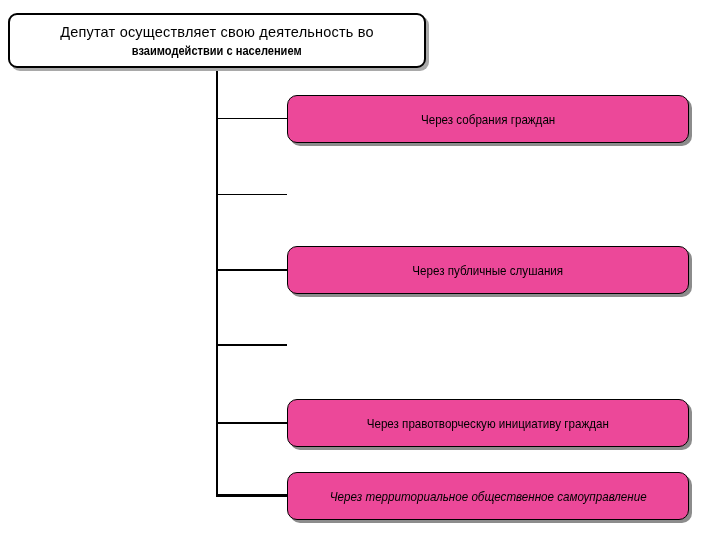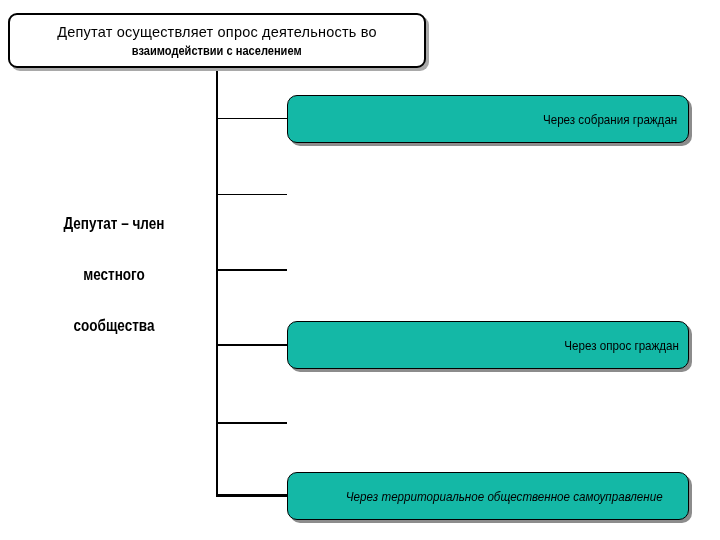--- a/index.html
+++ b/index.html
@@ -86,25 +86,25 @@
   .branch.b4 { top: 344px; height: 2px; }
   .branch.b5 { top: 422px; height: 2px; }
   .branch.b6 { top: 494px; height: 3px; }
 
   
   .node {
     position: absolute;
     left: 287px;
     width: 402px; height: 48px;
     box-sizing: border-box;
-    background: #14b8a6;
+    background: #ec4899;
     border: 1.5px solid #000000;
     border-radius: 10px;
     box-shadow: 3px 3px 0 #8c8c8c;
-    display: flex; align-items: center; justify-content: flex-end;
+    display: flex; align-items: center; justify-content: center;
     z-index: 2;
   }
   .node .lbl {
     font-size: 13.5px;
     white-space: nowrap;
     display: inline-block;
     transform: scaleX(0.86);
     transform-origin: center;
   }
   .node.n1 { top: 95px;  }
@@ -113,41 +113,39 @@
   .node.n4 { top: 321px; }
   .node.n5 { top: 399px; }
   .node.n6 { top: 472px; font-style: italic; }
 </style>
 </head>
 <body>
 
 <div class="canvas">
 
   <div class="root-box">
-    <span class="root-line1">Депутат осуществляет опрос деятельность во</span>
+    <span class="root-line1">Депутат осуществляет свою деятельность во</span>
     <span class="root-line2">взаимодействии с населением</span>
   </div>
 
-  <div class="side-label">
-    <span class="side-line">Депутат – член</span>
-    <span class="side-line">местного</span>
-    <span class="side-line">сообщества</span>
-  </div>
 
   <div class="trunk"></div>
   <div class="branch b1"></div>
   <div class="branch b2"></div>
   <div class="branch b3"></div>
   <div class="branch b4"></div>
   <div class="branch b5"></div>
   <div class="branch b6"></div>
 
   <div class="node n1">
     <span class="lbl">Через собрания граждан</span>
   </div>
-  <div class="node n4">
-    <span class="lbl">Через опрос граждан</span>
+  <div class="node n3">
+    <span class="lbl">Через публичные слушания</span>
+  </div>
+  <div class="node n5">
+    <span class="lbl">Через правотворческую инициативу граждан</span>
   </div>
   <div class="node n6">
     <span class="lbl">Через территориальное общественное самоуправление</span>
   </div>
 
 </div>
 
 </body></html>

